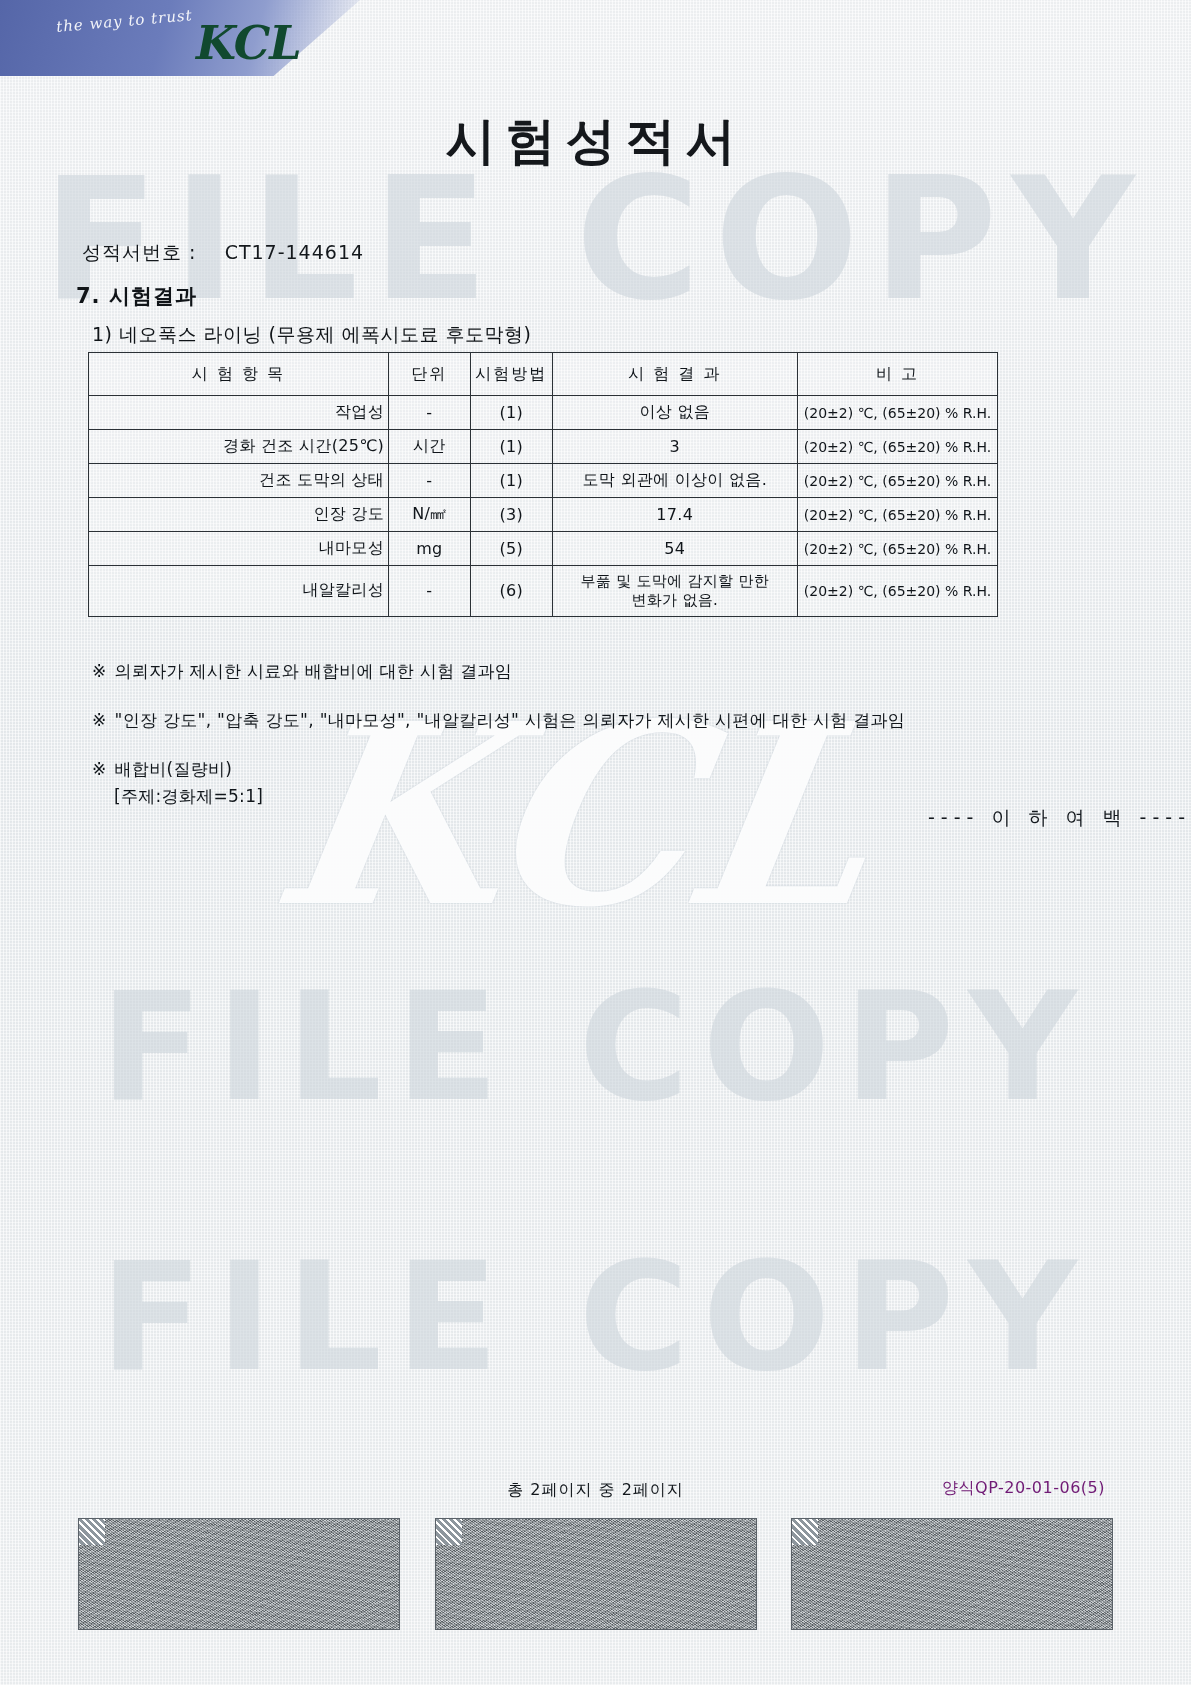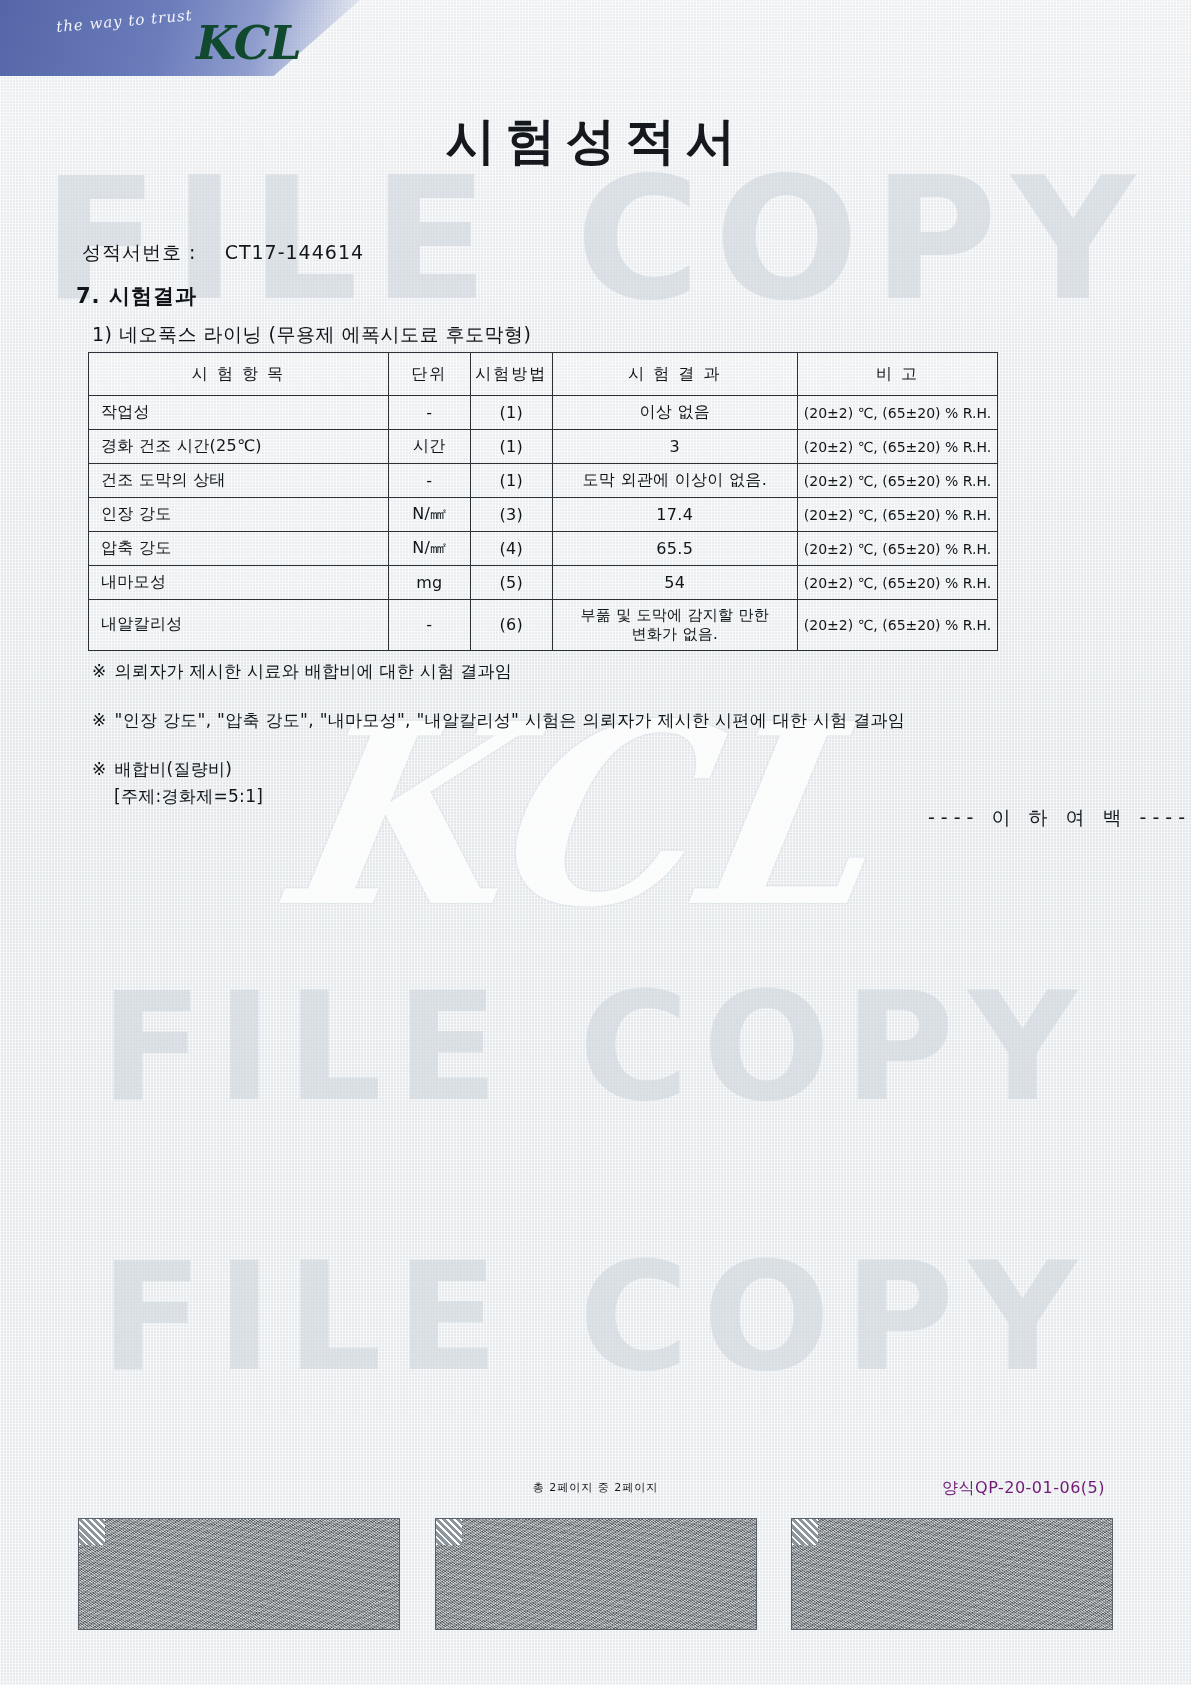--- a/index.html
+++ b/index.html
@@ -159,21 +159,21 @@
     text-align: center;
     vertical-align: middle;
     font-weight: normal;
     letter-spacing: 0.3px;
   }
   table.result-table thead th {
     height: 30px;
     letter-spacing: 2px;
   }
   table.result-table td.item {
-    text-align: left;
+    text-align: right;
     padding-left: 12px;
   }
   table.result-table td.remark {
     font-size: 14px;
     letter-spacing: 0;
     text-align: center;
   }
   table.result-table td.multi {
     line-height: 1.25;
     font-size: 15px;
@@ -212,21 +212,21 @@
     color: #12171c;
     letter-spacing: 6px;
   }
   
   .footer-page {
     position: absolute;
     top: 1480px;
     left: 0;
     right: 0;
     text-align: center;
-    font-size: 11px;
+    font-size: 16px;
     color: #12171c;
     letter-spacing: 1px;
   }
   .footer-form {
     position: absolute;
     top: 1478px;
     right: 86px;
     font-size: 16px;
     color: #701a75;
     letter-spacing: 0.5px;
@@ -330,27 +330,20 @@
             <td>-</td>
             <td>(1)</td>
             <td>도막 외관에 이상이 없음.</td>
             <td class="remark">(20±2) ℃, (65±20) % R.H.</td>
           </tr>
           <tr>
             <td class="item">인장 강도</td>
             <td>N/㎟</td>
             <td>(3)</td>
             <td>17.4</td>
-            <td class="remark">(20±2) ℃, (65±20) % R.H.</td>
-          </tr>
-          <tr>
-            <td class="item">압축 강도</td>
-            <td>N/㎟</td>
-            <td>(4)</td>
-            <td>65.5</td>
             <td class="remark">(20±2) ℃, (65±20) % R.H.</td>
           </tr>
           <tr>
             <td class="item">내마모성</td>
             <td>mg</td>
             <td>(5)</td>
             <td>54</td>
             <td class="remark">(20±2) ℃, (65±20) % R.H.</td>
           </tr>
           <tr>

